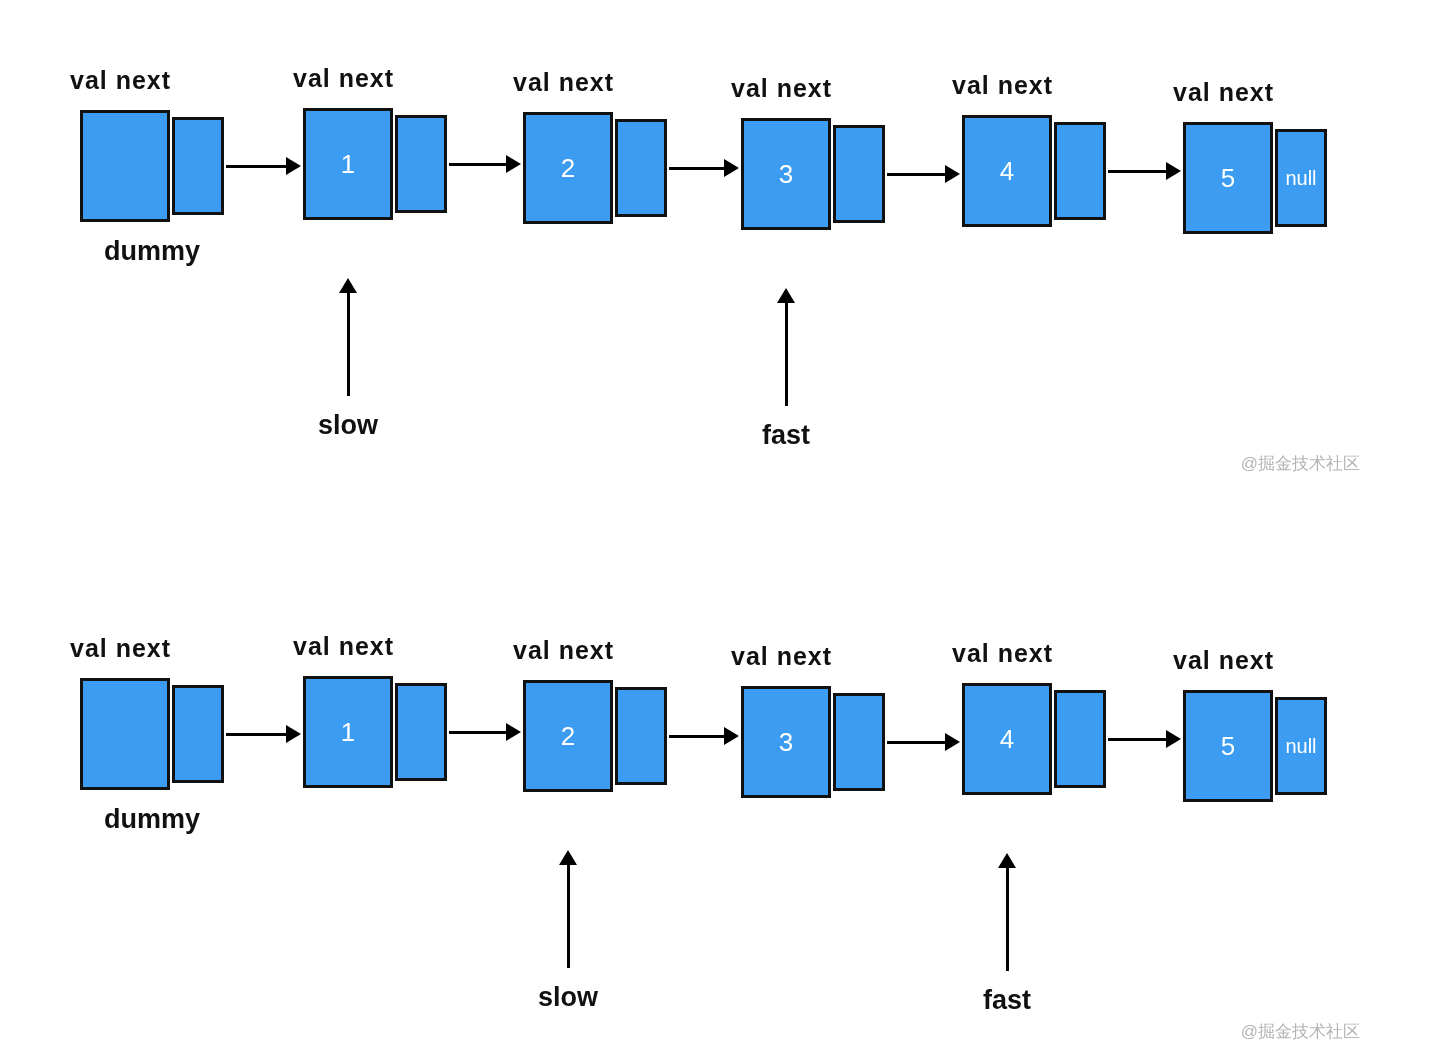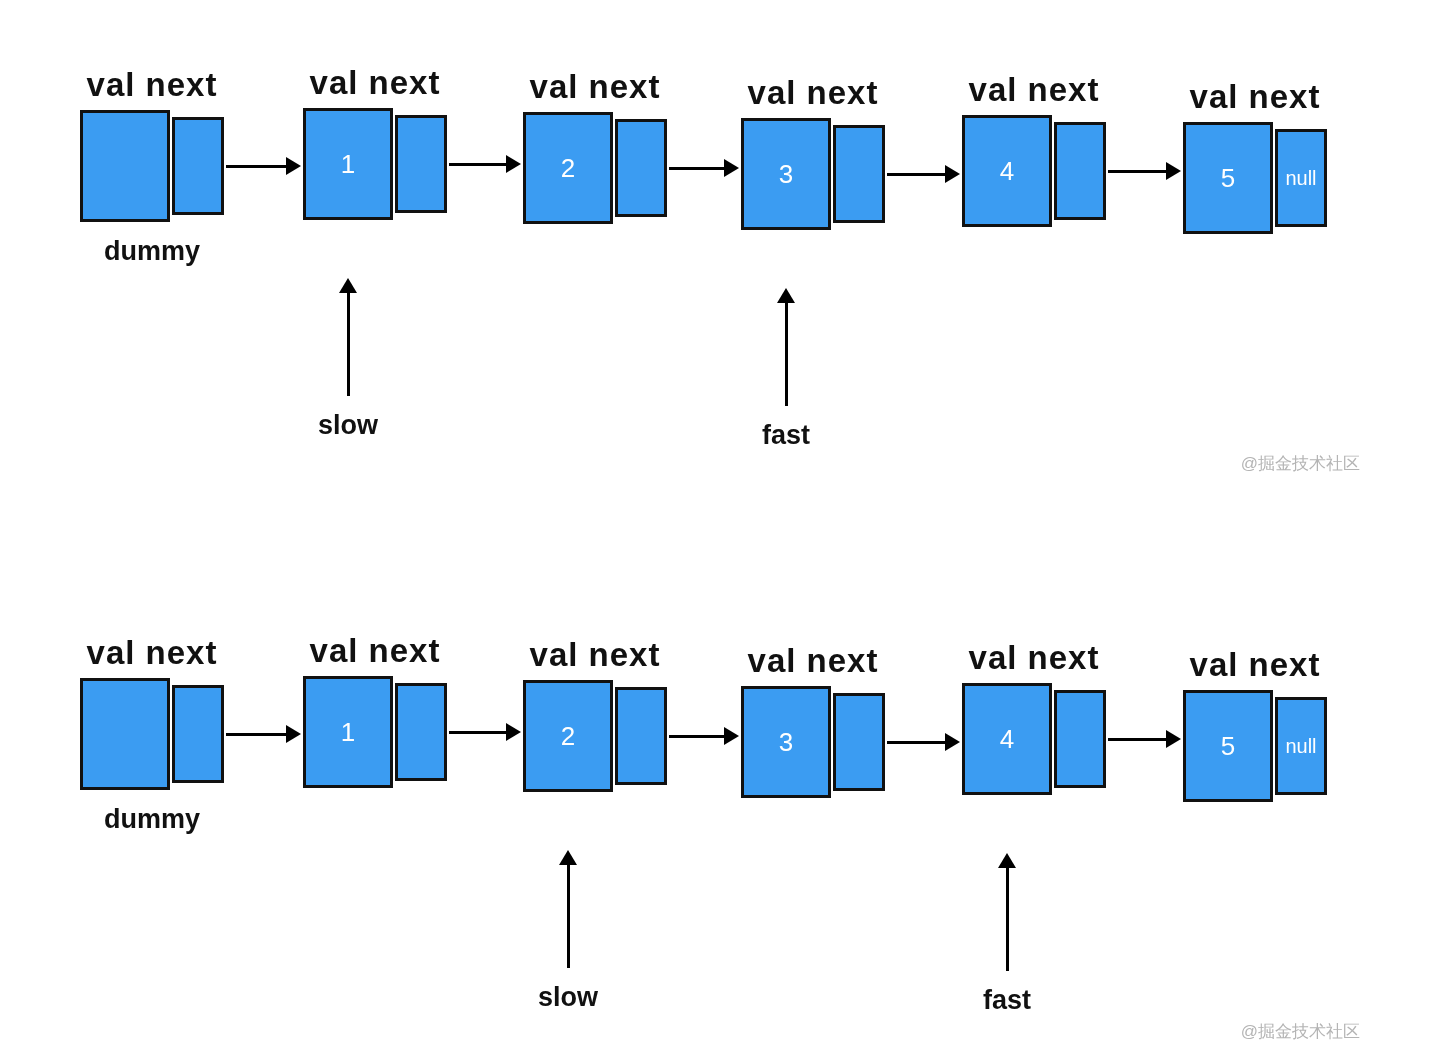--- a/index.html
+++ b/index.html
@@ -7,23 +7,23 @@
     position:relative;
     width:1430px;
     height:1052px;
     background:#ffffff;
     font-family:"Liberation Sans","DejaVu Sans",sans-serif;
     overflow:hidden;
   }
   .abs{position:absolute;}
   .hdr{
     font-weight:bold;
-    font-size:33px;
+    font-size:25px;
     color:#111;
-    text-align:center;
+    text-align:left;
     letter-spacing:1px;
   }
   .valbox{
     border:3px solid #111;
     display:flex;
     align-items:center;
     justify-content:center;
     color:#ffffff;
     font-size:26px;
     box-sizing:border-box;

